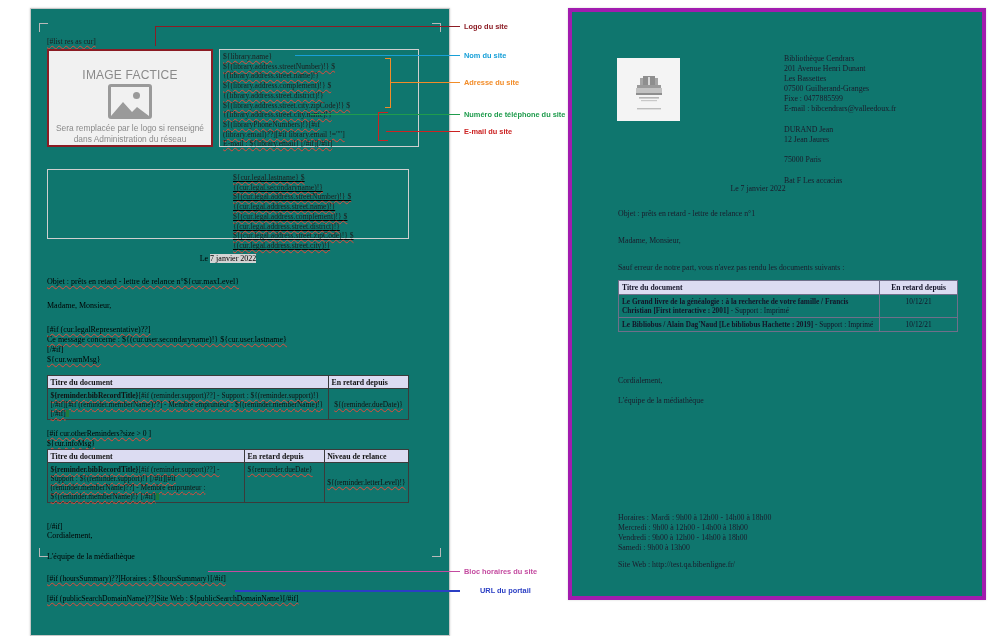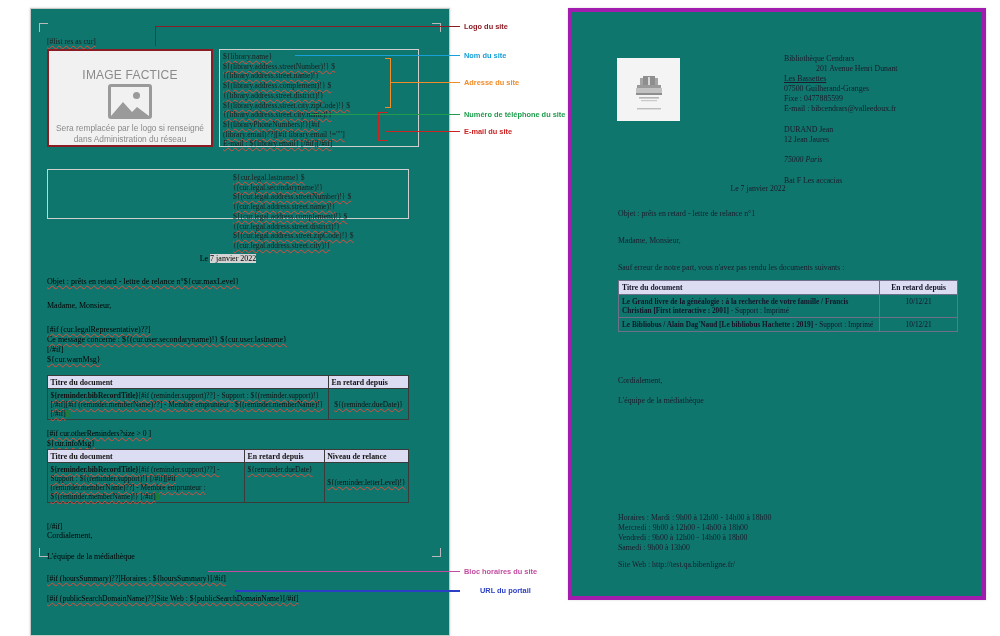--- a/index.html
+++ b/index.html
@@ -41,21 +41,21 @@
   #fake-image .fi-title { font-size:12px; margin-top:17px; letter-spacing:.2px;text-align:center; }
   #fake-image .fi-note { font-size:8.4px; text-align:center; line-height:11px; margin-top:2px; padding:0 3px; }
   .ph-icon { width:44px; height:36px; border:3px solid #9a9a9a; border-radius:3px; position:relative; margin:2px 0; background:#f1f1f1; }
   .ph-icon .sun { position:absolute; width:7px; height:7px; border-radius:50%; background:#9a9a9a; right:9px; top:5px; }
   .ph-icon svg { position:absolute; left:0; bottom:0; }
 
   
   .tbox { position:absolute; border:1px solid #cfcfcf; }
   #addr-box { left:188px; top:40px; width:200px; height:98px; }
   #addr-box .inner { padding:2px 3px; }
-  #recip-box { left:16px; top:160px; width:362px; height:50px; }
+  #recip-box { left:16px; top:160px; width:362px; height:70px;text-decoration:underline; }
   #recip-box .inner { padding:3px 3px 3px 185px; }
 
   .line { position:absolute; font-size:7.6px; line-height:9.7px; color:#1d1d1d; }
 
   
   .date-row { position:absolute; left:16px; top:245px; width:362px; text-align:center; font-size:8px; }
   .date-hl { background:#d4d4d4; }
   .body-l { position:absolute; left:16px; font-size:8px; line-height:10px; }
 
   
@@ -228,30 +228,30 @@
       <rect x="14" y="21" width="24" height="3" fill="#9a9a9a"></rect>
       <rect x="13" y="24" width="26" height="5" fill="#c2c2c2"></rect>
       <rect x="13" y="29" width="26" height="2" fill="#8e8e8e"></rect>
       <rect x="16" y="33" width="20" height="1.6" fill="#b5b5b5"></rect>
       <rect x="18" y="36" width="16" height="1.2" fill="#c8c8c8"></rect>
       <rect x="14" y="44" width="24" height="1.4" fill="#bdbdbd"></rect>
     </svg>
   </div>
 
   <div class="rtxt" style="left:212px; top:42px;">Bibliothèque Cendrars</div>
-  <div class="rtxt" style="left:212px; top:52px;margin-left:32px;">201 Avenue Henri Dunant</div>
-  <div class="rtxt" style="left:212px; top:62px;text-decoration:underline;">Les Bassettes</div>
+  <div class="rtxt" style="left:212px; top:52px;">201 Avenue Henri Dunant</div>
+  <div class="rtxt" style="left:212px; top:62px;">Les Bassettes</div>
   <div class="rtxt" style="left:212px; top:72px;">07500 Guilherand-Granges</div>
   <div class="rtxt" style="left:212px; top:82px;">Fixe : 0477885599</div>
   <div class="rtxt" style="left:212px; top:92px;">E-mail : bibcendrars@valleedoux.fr</div>
 
   <div class="rtxt" style="left:212px; top:113px;">DURAND Jean</div>
   <div class="rtxt" style="left:212px; top:123px;">12 Jean Jaures</div>
   <div class="rtxt" style="left:212px; top:116px;margin-top:48px;">Bat F Les accacias</div>
-  <div class="rtxt" style="left:212px; top:143px;font-style:italic;">75000 Paris</div>
+  <div class="rtxt" style="left:212px; top:143px;">75000 Paris</div>
 
   <div class="rtxt" style="left:0; top:172px; width:418px; text-align:center; padding-right:46px;">Le 7 janvier 2022</div>
 
   <div class="rtxt" style="left:46px; top:197px;">Objet : prêts en retard - lettre de relance n°1</div>
   <div class="rtxt" style="left:46px; top:224px;">Madame, Monsieur,</div>
   <div class="rtxt" style="left:46px; top:251px;">Sauf erreur de notre part, vous n'avez pas rendu les documents suivants :</div>
 
   <table class="result" style="left:46px; top:268px; width:340px;">
     <tbody>
         <tr>

